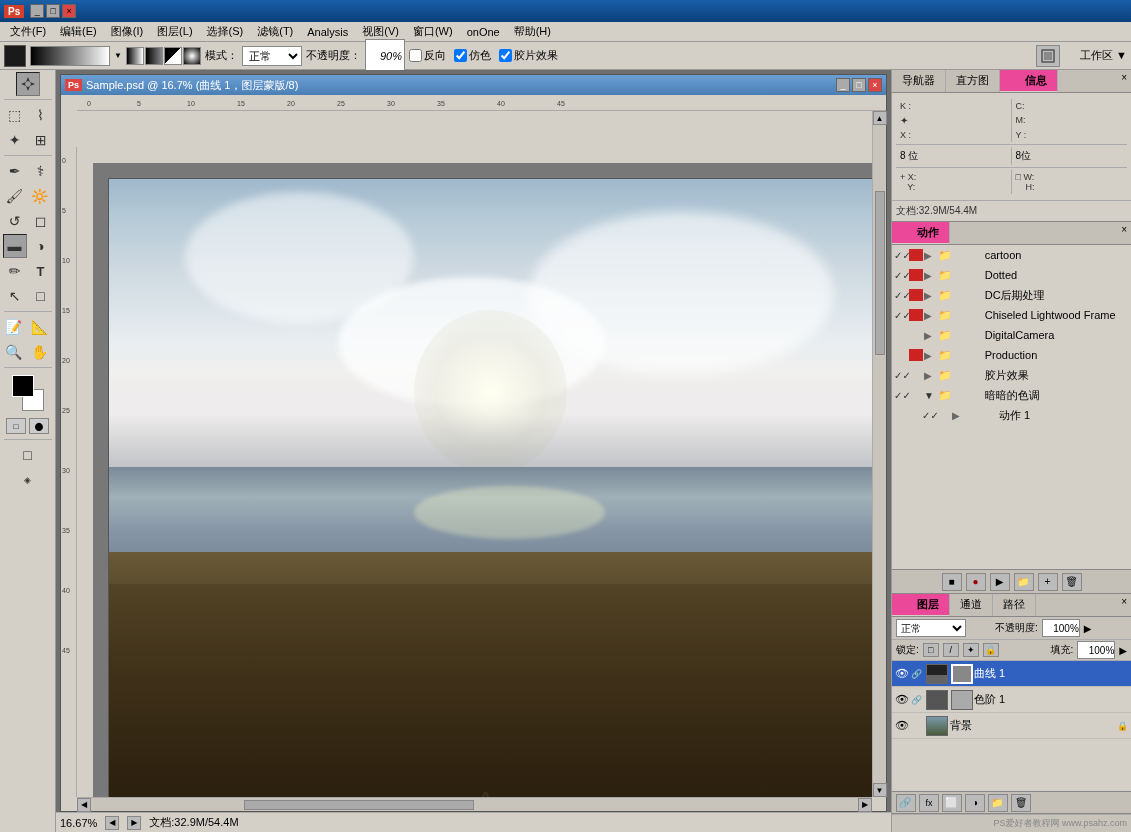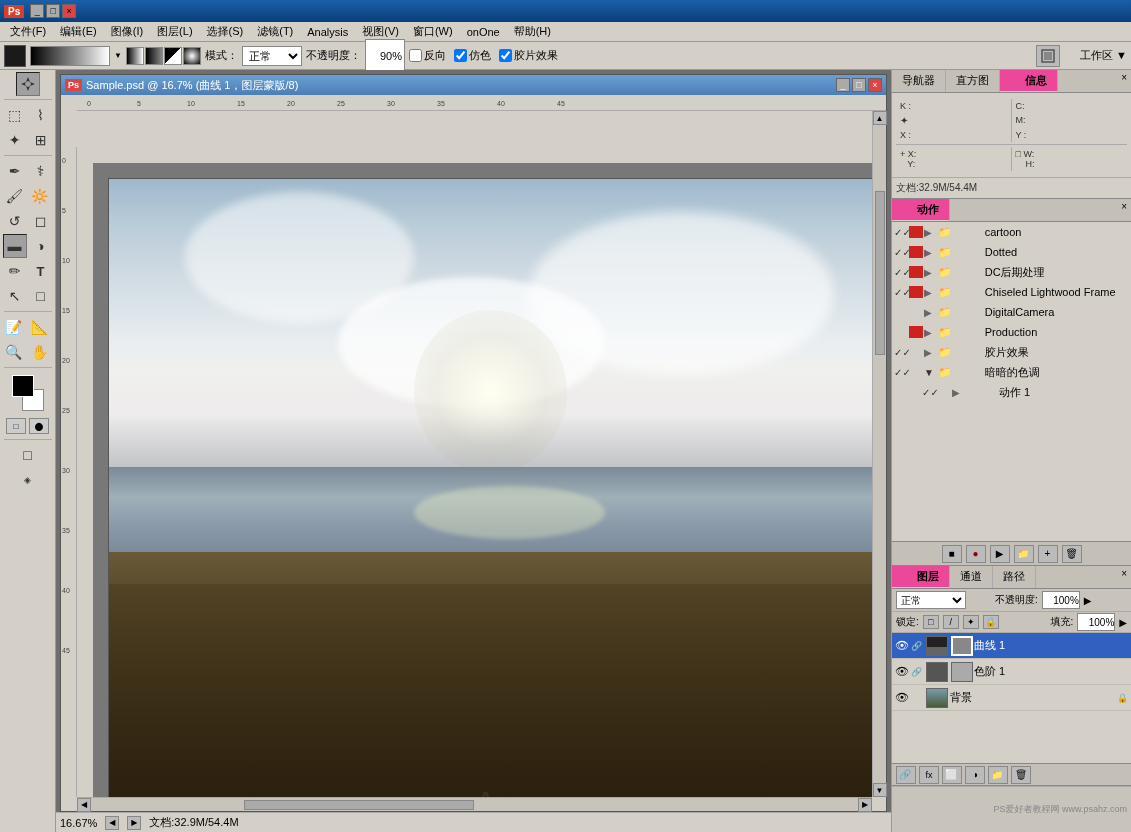--- a/index.html
+++ b/index.html
@@ -24,21 +24,21 @@
     .gradient-preview { width: 80px; height: 20px; background: linear-gradient(to right, #000, #fff); border: 1px solid #888; cursor: pointer; }
     .gradient-arrow { font-size: 8px; cursor: pointer; }
     .gradient-swatches { display: flex; gap: 1px; }
     .g-swatch { width: 18px; height: 18px; border: 1px solid #888; cursor: pointer; }
     .g-swatch.s1 { background: linear-gradient(to right, #000, #fff); }
     .g-swatch.s2 { background: linear-gradient(to right, #000, transparent), #888; }
     .g-swatch.s3 { background: linear-gradient(135deg, #000 50%, #fff 50%); }
     .g-swatch.s4 { background: radial-gradient(circle, #fff, #000); }
     .opts-label { font-size: 11px; }
     .opts-select { height: 20px; font-size: 11px; border: 1px solid #888; background: #fff; padding: 0 2px; min-width: 60px; }
-    .opts-num-input { width: 40px; height: 20px; border: 1px solid #888; background: #fff; font-size: 11px; text-align: right; padding: 16px 2px; }
+    .opts-num-input { width: 40px; height: 20px; border: 1px solid #888; background: #fff; font-size: 11px; text-align: right; padding: 16px 2px; font-style: italic; }
     .opts-checkbox-group { display: flex; gap: 8px; align-items: center; }
     .checkbox-item { display: flex; align-items: center; gap: 2px; font-size: 11px; }
     .opts-workarea { display: flex; align-items: center; gap: 20px; margin-left: auto; }
     .workarea-icon { width: 24px; height: 22px; background: #bbb; border: 1px solid #888; display: flex; align-items: center; justify-content: center; cursor: pointer; }
 
     
     #main { display: flex; height: calc(832px - 22px - 20px - 28px); }
 
     
     #toolbar { width: 56px; background: #d4d0c8; border-right: 1px solid #999; display: flex; flex-direction: column; align-items: center; padding: 2px 0; gap: 1px; overflow: hidden; }
@@ -382,20 +382,24 @@
             <div style="font-size:9px;color:#333;">M:</div>
           </div>
           <div style="padding:2px 4px;border-right:1px solid #aaa;">
             <div style="font-size:9px;color:#333;">X :</div>
           </div>
           <div style="padding:2px 4px;">
             <div style="font-size:9px;color:#333;">Y :</div>
           </div>
         </div>
         <div style="display:grid;grid-template-columns:1fr 1fr;padding:2px 0;border-top:1px solid #aaa;">
+          <div style="padding:2px 4px;border-right:1px solid #aaa;font-size:10px;">8 位</div>
+          <div style="padding:2px 4px;font-size:10px;">8位</div>
+        </div>
+        <div style="display:grid;grid-template-columns:1fr 1fr;padding:2px 0;border-top:1px solid #aaa;">
           <div style="padding:2px 4px;border-right:1px solid #aaa;">
             <div style="font-size:9px;color:#333;">+ X:<br>&nbsp;&nbsp; Y:</div>
           </div>
           <div style="padding:2px 4px;">
             <div style="font-size:9px;color:#333;">□ W:<br>&nbsp;&nbsp;&nbsp; H:</div>
           </div>
         </div>
       </div>
       <div style="padding:3px 4px;font-size:10px;color:#333;border-top:1px solid #aaa;">文档:32.9M/54.4M</div>
     </div>
@@ -539,16 +543,16 @@
       <div class="layers-toolbar">
         <div class="layers-tb-btn">🔗</div>
         <div class="layers-tb-btn" style="font-size:9px;">fx</div>
         <div class="layers-tb-btn">⬜</div>
         <div class="layers-tb-btn">◑</div>
         <div class="layers-tb-btn">📁</div>
         <div class="layers-tb-btn">🗑</div>
       </div>
     </div>
 
-    <div style="text-align:right;padding:16px 4px;font-size:9px;color:#888;background:#c8c4bc;border-top:1px solid #aaa;flex-shrink:0;">PS爱好者教程网 www.psahz.com</div>
+    <div style="text-align:right;padding:2px 4px;font-size:9px;color:#888;background:#c8c4bc;border-top:1px solid #aaa;flex-shrink:0;">PS爱好者教程网 www.psahz.com</div>
   </div>
 
 </div>
 
 </body></html>

